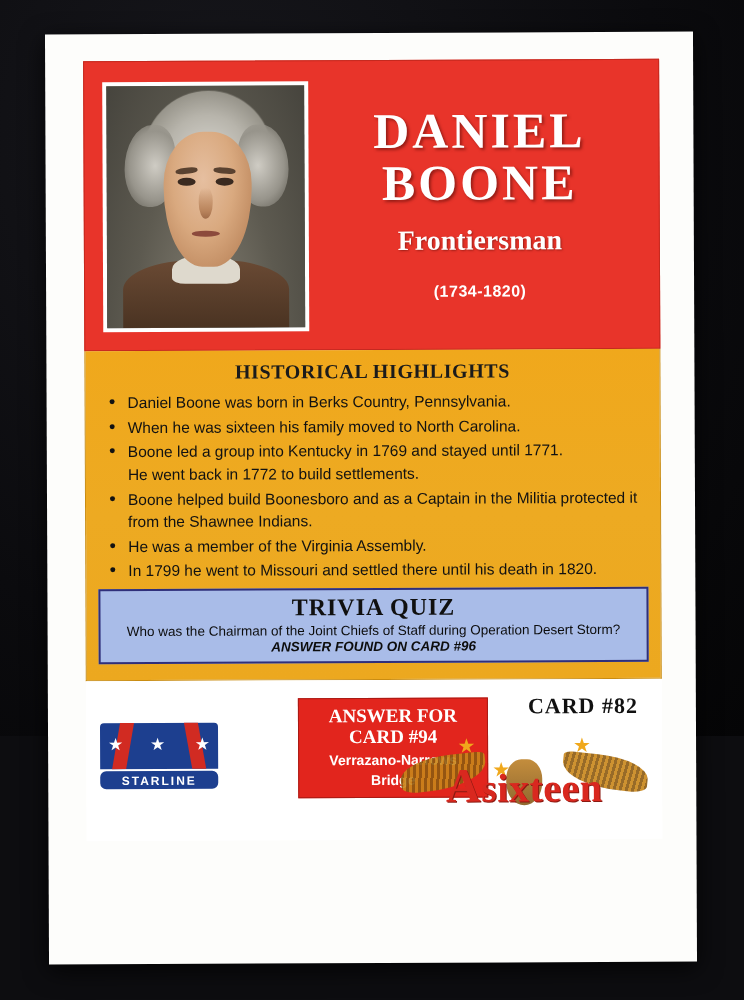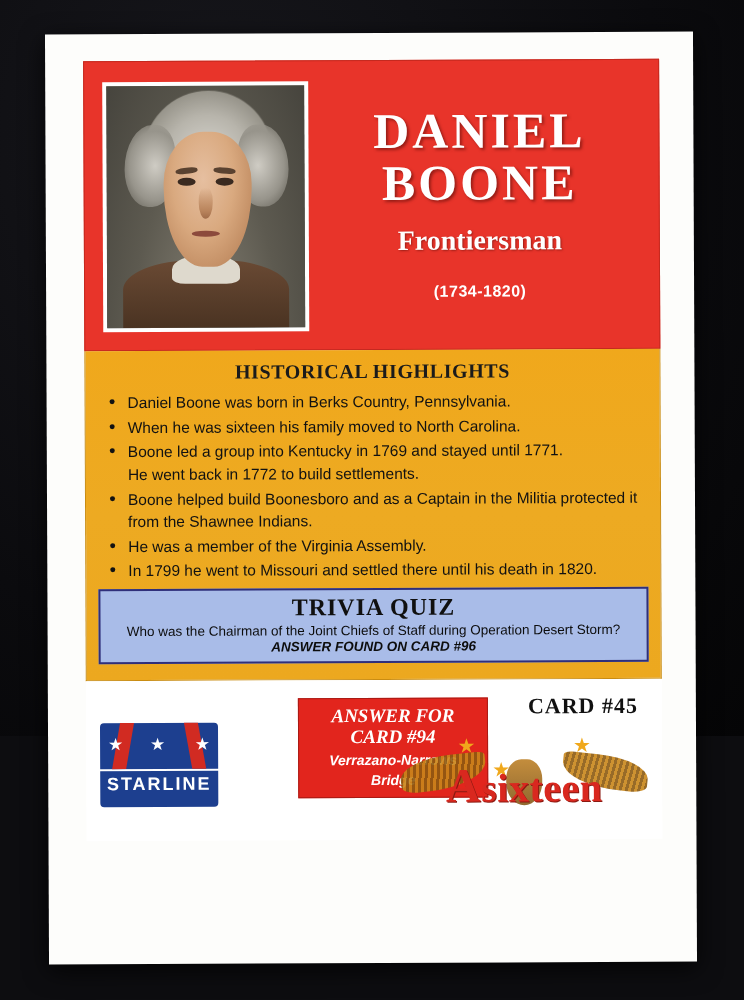--- a/index.html
+++ b/index.html
@@ -288,41 +288,41 @@
     font-size: 17px;
     line-height: 1;
   }
   .starline-top .star.s1 { left: 8px; }
   .starline-top .star.s2 { left: 50px; }
   .starline-top .star.s3 { right: 8px; }
   .starline-word {
     background: #1d3f8f;
     color: #ffffff;
     text-align: center;
-    font-size: 18px;
+    font-size: 12px;
     font-weight: bold;
     letter-spacing: 2px;
-    padding: 3px 0 12px 0;
+    padding: 3px 0 1px 0;
     margin-top: 2px;
     border-bottom-left-radius: 4px;
     border-bottom-right-radius: 4px;
+    border-radius: 6px;
   }
 
   .answer-box {
     position: absolute;
     left: 212px;
     top: 18px;
     width: 190px;
     background: #e2251d;
     border: 1px solid #a81a14;
     text-align: center;
     color: #ffffff;
     padding: 6px 4px 8px 4px;
     box-sizing: border-box;
-    font-style: italic;
   }
   .answer-title {
     font-family: "Liberation Serif", serif;
     font-weight: bold;
     font-size: 19px;
     line-height: 1.12;
   }
   .answer-sub {
     font-size: 14px;
     font-weight: bold;
@@ -495,21 +495,21 @@
           <div class="starline-word">STARLINE</div>
         </div>
 
         <div class="answer-box">
           <div class="answer-title">ANSWER FOR</div>
           <div class="answer-title">CARD #94</div>
           <div class="answer-sub">Verrazano-Narrows</div>
           <div class="answer-sub">Bridge</div>
         </div>
 
-        <div class="card-num">CARD #45</div>
+        <div class="card-num">CARD #82</div>
 
         <div class="americana">
           <div class="eagle">
             <div class="am-stars">★ ★ ★</div>
             <div class="wing left"></div>
             <div class="wing right"></div>
             <div class="eagle-body"></div>
           </div>
           <div class="am-word"><span class="cap">A</span><span>sixteen</span></div>
         </div>

